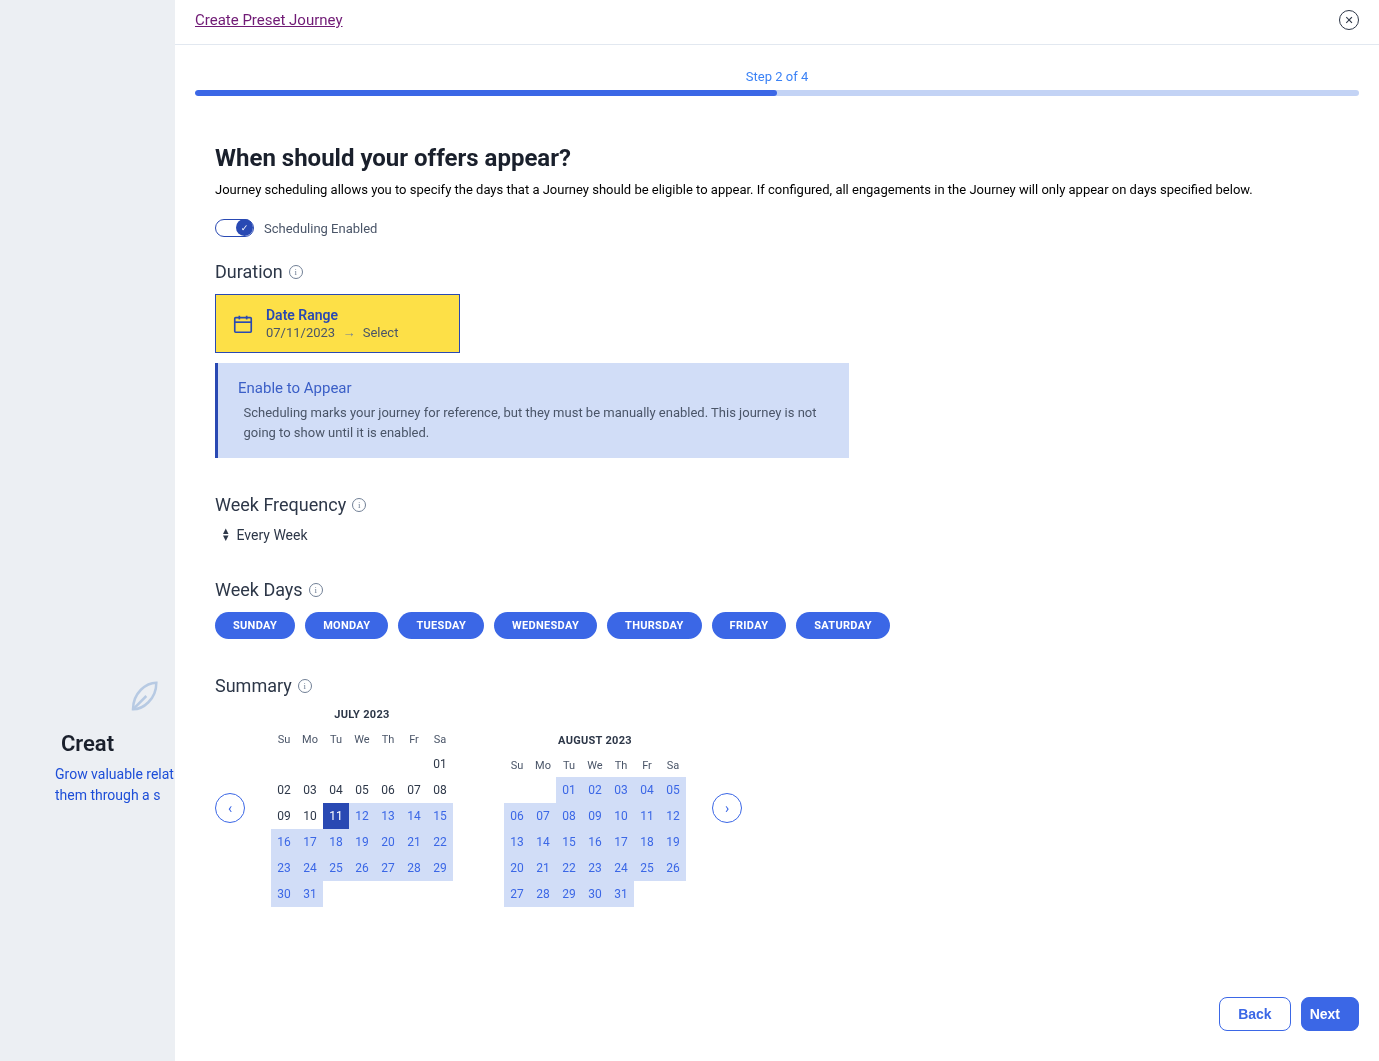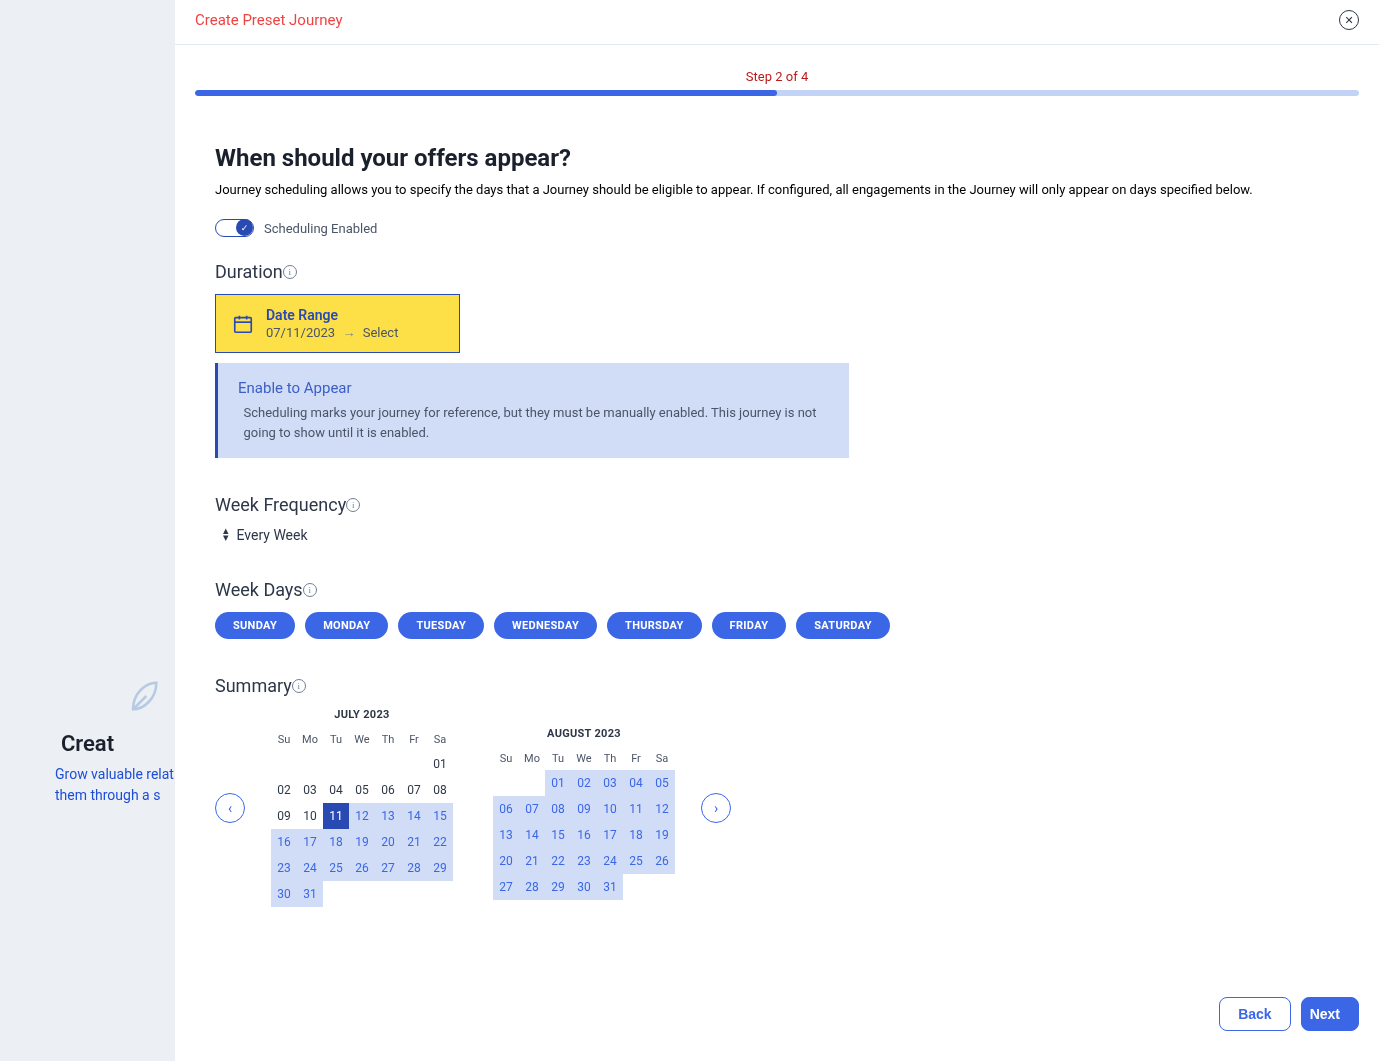--- a/index.html
+++ b/index.html
@@ -63,21 +63,22 @@
     }
     .modal-header {
       display: flex;
       align-items: center;
       justify-content: space-between;
       padding: 10px 20px 14px 20px;
       border-bottom: 1px solid #e2e8f0;
     }
     .modal-title {
       font-size: 15px;
-      color: #ef4444;
+      color: #701a75;
+      text-decoration: underline;
     }
     .close-btn {
       width: 20px; height: 20px;
       border: 1.5px solid #2d3748;
       border-radius: 50%;
       display: flex;
       align-items: center;
       justify-content: center;
       cursor: pointer;
       font-size: 11px;
@@ -88,21 +89,21 @@
       flex: 1;
       overflow-y: auto;
       padding: 0 20px;
     }
     .progress-wrap {
       margin: 24px 0 0 0;
     }
     .step-label {
       text-align: center;
       font-size: 13px;
-      color: #b91c1c;
+      color: #3b82f6;
       margin-bottom: 6px;
     }
     .progress-bar {
       width: 100%;
       height: 6px;
       background: #c3d3f5;
       border-radius: 3px;
       overflow: hidden;
     }
     .progress-fill {
@@ -157,20 +158,21 @@
     .toggle-label {
       font-size: 13px;
       color: #4a5568;
     }
     .section-title {
       font-size: 18px;
       color: #2d3748;
       margin-bottom: 12px;
       display: flex;
       align-items: center;
+      gap: 6px;
     }
     .info-icon {
       display: inline-flex;
       align-items: center;
       justify-content: center;
       width: 14px; height: 14px;
       border: 1px solid #718096;
       border-radius: 50%;
       font-size: 9px;
       color: #718096;
@@ -268,22 +270,22 @@
       display: flex;
       align-items: center;
       justify-content: center;
       color: #3b67e6;
       font-size: 14px;
       cursor: pointer;
       flex-shrink: 0;
     }
     .calendars {
       display: flex;
-      gap: 40px;
-      align-items: center;
+      gap: 51px;
+      align-items: flex-end;
     }
     .cal {
       width: 182px;
     }
     .cal-title {
       text-align: center;
       font-size: 11px;
       font-weight: 700;
       color: #2d3748;
       letter-spacing: 0.3px;

